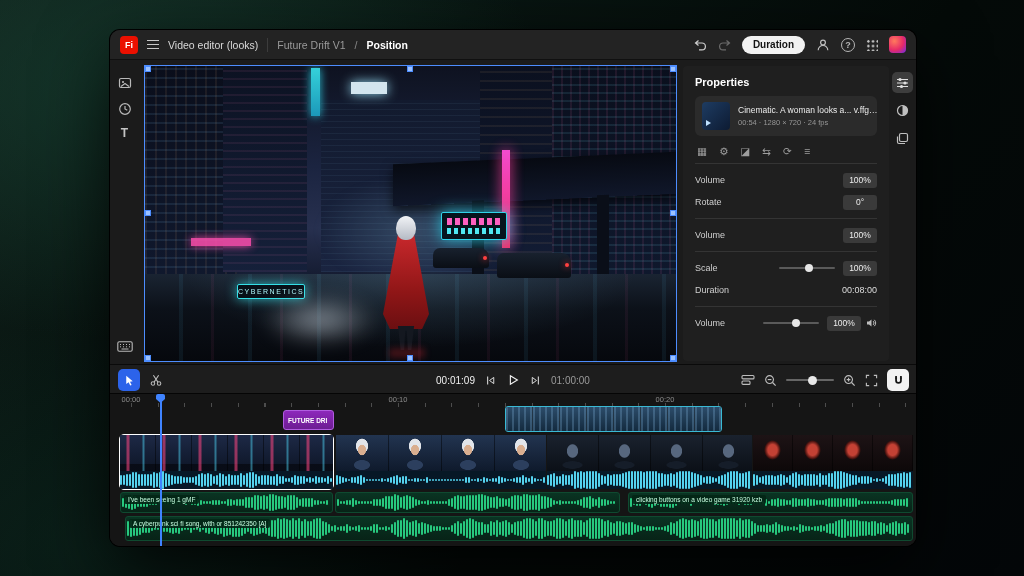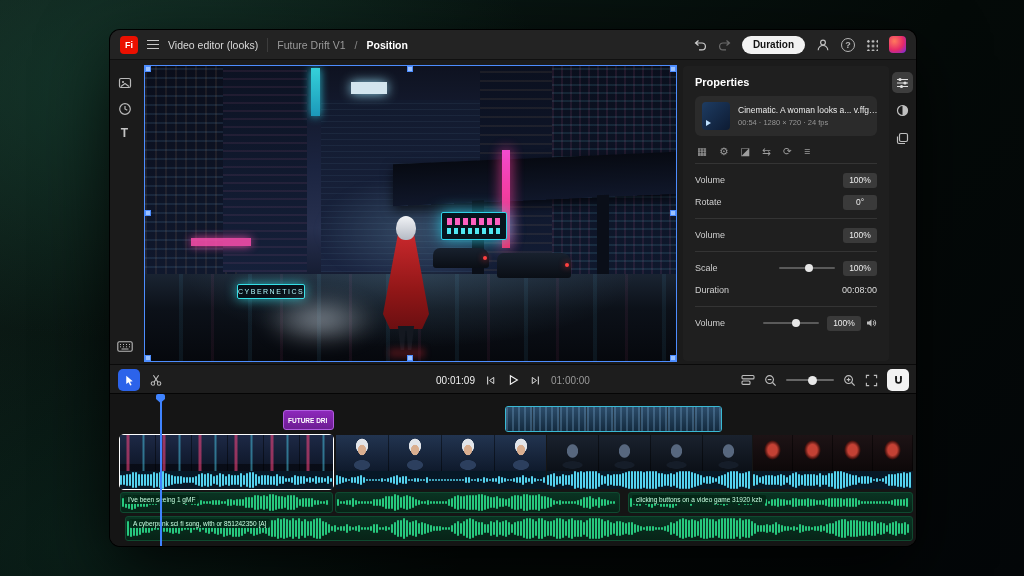--- a/index.html
+++ b/index.html
@@ -435,20 +435,27 @@
         <div class="magnet-btn">
           <svg width="13" height="13" viewBox="0 0 16 16">
               <path d="M5 2.5 V8 a3 3 0 0 0 6 0 V2.5" fill="none" stroke="#161616" stroke-width="2.2"></path>
               <path d="M4 5 h2.2 M9.8 5 h2.2" stroke="#161616" stroke-width="1.4"></path>
             </svg>
         </div>
       </div>
     </div>
 
     <div class="timeline">
+      <div class="ruler">
+        <div class="ruler-ticks"></div>
+        <span class="rlabel" style="left:21px">00:00</span>
+        <span class="rlabel" style="left:288px">00:10</span>
+        <span class="rlabel" style="left:555px">00:20</span>
+
+      </div>
 
       <div class="clip clip-text">FUTURE DRI</div>
       <div class="clip clip-strip">
         <div class="thumbs" style="position:absolute;inset:0;display:flex;overflow:hidden">
             <div class="thumb t-crowd" style="width: 27px;"></div>
             <div class="thumb t-crowd" style="width: 27px;"></div>
             <div class="thumb t-crowd" style="width: 27px;"></div>
             <div class="thumb t-crowd" style="width: 27px;"></div>
             <div class="thumb t-crowd" style="width: 27px;"></div>
             <div class="thumb t-crowd" style="width: 27px;"></div>

